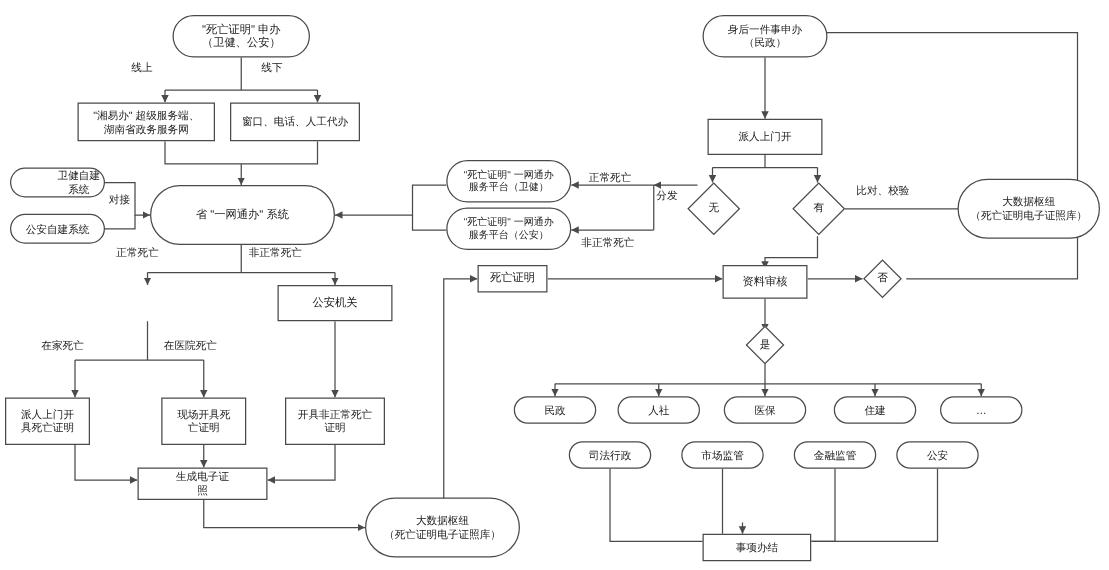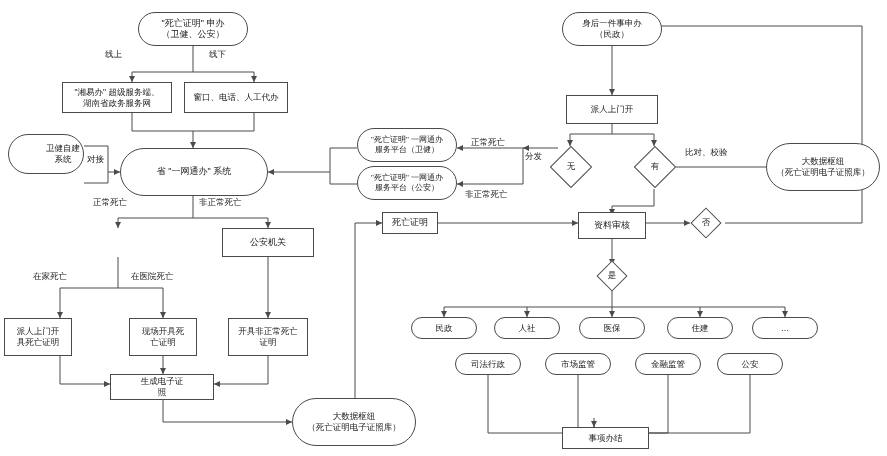--- a/index.html
+++ b/index.html
@@ -156,21 +156,22 @@
   <div class="node pill t9" style="left:138px;top:12px;width:110px;height:34px;">"死亡证明" 申办
 （卫健、公安）</div>
 
   <div class="edge-label t85" style="left:104px;top:50px;">线上</div>
   <div class="edge-label t85" style="left:208px;top:50px;">线下</div>
 
   <div class="node rect t85" style="left:62px;top:82px;width:110px;height:31px;">"湘易办" 超级服务端、
 湖南省政务服务网</div>
   <div class="node rect t85" style="left:184px;top:82px;width:104px;height:31px;">窗口、电话、人工代办</div>
 
-  <div class="node pill t85" style="left:8px;top:134px;width:76px;height:40px;padding-left:36px;">卫健自建系统</div>
+  <div class="node pill t85" style="left:8px;top:134px;width:76px;height:24px;padding-left:36px;">卫健自建系统</div>
+  <div class="node pill t85" style="left:8px;top:171px;width:76px;height:24px;">公安自建系统</div>
   <div class="edge-label t85" style="left:86px;top:155px;">对接</div>
 
   <div class="node pill t9" style="left:120px;top:148px;width:148px;height:48px;">省 "一网通办" 系统</div>
 
   <div class="edge-label t85" style="left:92px;top:198px;">正常死亡</div>
   <div class="edge-label t85" style="left:198px;top:198px;">非正常死亡</div>
 
   <div class="node rect t9" style="left:222px;top:228px;width:92px;height:29px;">公安机关</div>
 
   <div class="edge-label t85" style="left:32px;top:272px;">在家死亡</div>

